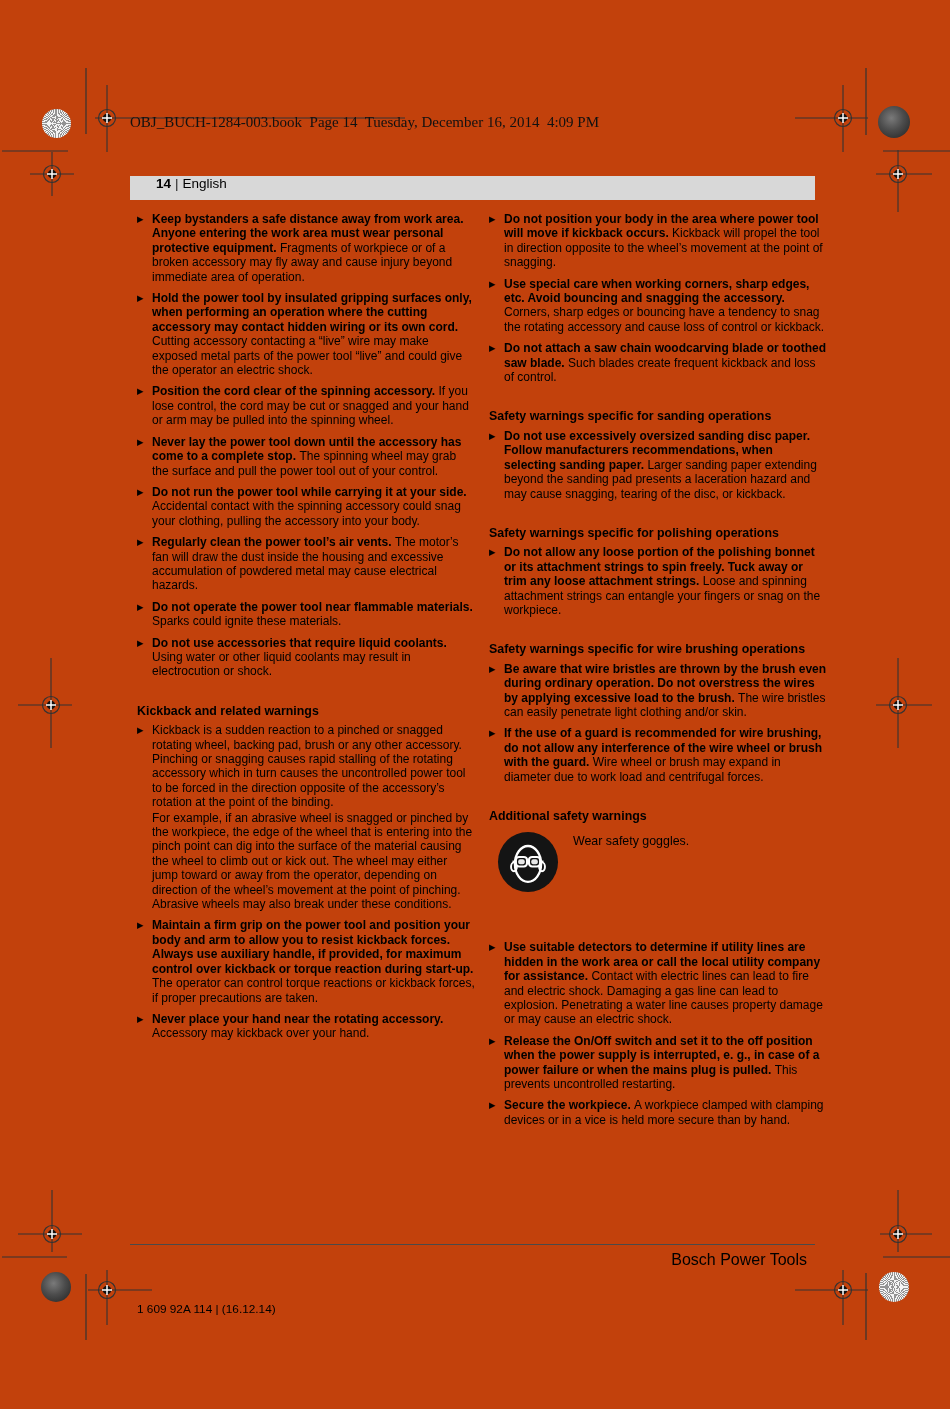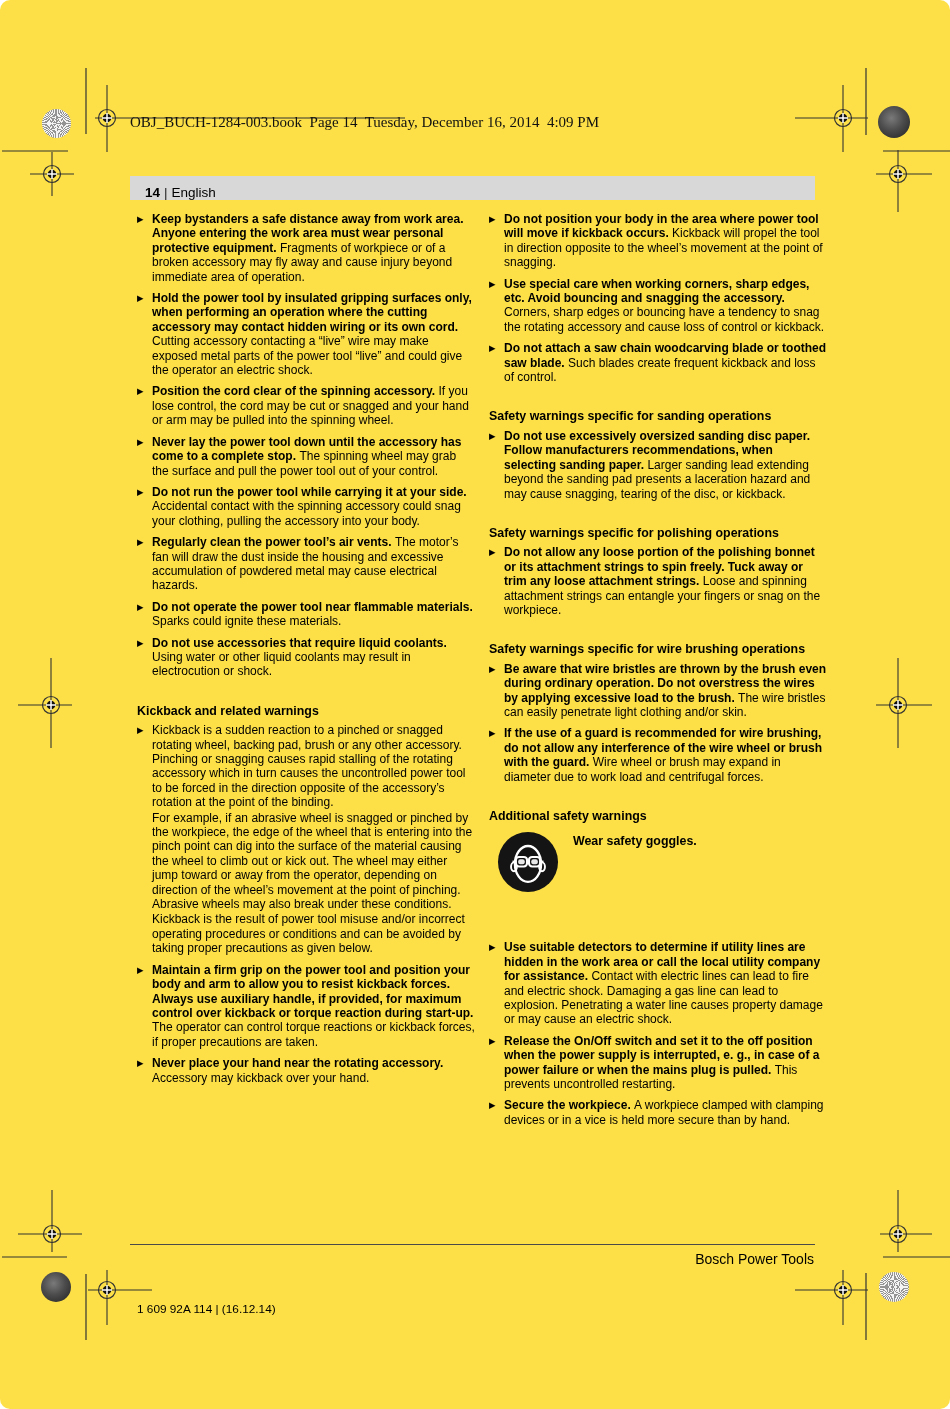--- a/index.html
+++ b/index.html
@@ -1,43 +1,43 @@
 <!DOCTYPE html>
 <html><head>
 <meta charset="utf-8">
 <style>
   html,body{margin:0;padding:0;background:#fff;}
-  .page{position:relative;width:950px;height:1409px;background:#fde047;overflow:hidden;
-        font-family:"Liberation Sans",sans-serif;color:#000;border-radius:10px;}
+  .page{position:relative;width:950px;height:1409px;background:#c2410c;overflow:hidden;
+        font-family:"Liberation Sans",sans-serif;color:#000;}
   
   .top-header{position:absolute;left:130px;top:114px;font-family:"Liberation Serif",serif;
               font-size:15px;color:#111;white-space:pre;}
   
   .header-bar{position:absolute;left:130px;top:176px;width:685px;height:24px;background:#d8d8d8;
-              display:flex;align-items:flex-end;padding-left:15px;box-sizing:border-box;
+              display:flex;align-items:flex-start;padding-left:26px;box-sizing:border-box;
               font-size:13.5px;}
   .pgnum{font-weight:bold;}
   .pgsep{margin:0 4px;color:#222;}
   
   .col{position:absolute;top:211px;width:340px;font-size:12px;line-height:14.4px;}
   .col-left{left:137px;}
   .col-right{left:489px;}
   .bullet{display:flex;margin:0 0 5px 0;}
   .marker{flex:none;width:14px;font-size:8.5px;line-height:14.4px;padding-top:1px;color:#000;}
   .btext{flex:1;}
   .btext p{margin:1px;}
   .blead{font-weight:bold;}
   .subheading{font-weight:bold;font-size:12.4px;margin:24px 0 4px 0;}
   .picto{position:relative;height:110px;margin:4px 0 2px 0;}
   .picto svg{position:absolute;left:8px;top:4px;}
-  .picto-label{position:absolute;left:84px;top:7px;font-weight:bold;font-size:12.4px;}
+  .picto-label{position:absolute;left:84px;top:7px;font-weight:normal;font-size:12.4px;}
   
   .footer-rule{position:absolute;left:130px;top:1244px;width:685px;height:1.4px;background:#4a4a4a;}
   .footer-left{position:absolute;left:137px;top:1302px;font-size:11.8px;}
-  .footer-right{position:absolute;right:136px;top:1251px;font-size:14px;text-align:center;}
+  .footer-right{position:absolute;right:143px;top:1251px;font-size:16px;text-align:center;}
   
   .marks-svg{position:absolute;left:0;top:0;pointer-events:none;}
   .starburst{position:absolute;border-radius:50%;
              background:repeating-conic-gradient(#949494 0deg 4deg,#f4f4f4 4deg 8deg);}
   .inkspot{position:absolute;border-radius:50%;
            background:radial-gradient(circle at 42% 38%, #7a7a7a 0%, #4c4c4c 45%, #323232 78%, #3e3e3e 100%);}
 </style>
 </head>
 <body>
 
@@ -201,21 +201,20 @@
         <div class="btext">
           <p class="bpara"><b class="blead">Do not use accessories that require liquid coolants. </b><span class="brest">Using water or other liquid coolants may result in electrocution or shock.</span></p>
         </div>
       </div>
       <div class="subheading">Kickback and related warnings</div>
       <div class="bullet">
         <span class="marker">▶</span>
         <div class="btext">
           <p class="bpara"><span class="brest">Kickback is a sudden reaction to a pinched or snagged rotating wheel, backing pad, brush or any other accessory. Pinching or snagging causes rapid stalling of the rotating accessory which in turn causes the uncontrolled power tool to be forced in the direction opposite of the accessory’s rotation at the point of the binding.</span></p>
           <p class="bpara cont">For example, if an abrasive wheel is snagged or pinched by the workpiece, the edge of the wheel that is entering into the pinch point can dig into the surface of the material causing the wheel to climb out or kick out. The wheel may either jump toward or away from the operator, depending on direction of the wheel’s movement at the point of pinching. Abrasive wheels may also break under these conditions.</p>
-          <p class="bpara cont">Kickback is the result of power tool misuse and/or incorrect operating procedures or conditions and can be avoided by taking proper precautions as given below.</p>
         </div>
       </div>
       <div class="bullet">
         <span class="marker">▶</span>
         <div class="btext">
           <p class="bpara"><b class="blead">Maintain a firm grip on the power tool and position your body and arm to allow you to resist kickback forces. Always use auxiliary handle, if provided, for maximum control over kickback or torque reaction during start-up. </b><span class="brest">The operator can control torque reactions or kickback forces, if proper precautions are taken.</span></p>
         </div>
       </div>
       <div class="bullet">
         <span class="marker">▶</span>
@@ -240,21 +239,21 @@
       <div class="bullet">
         <span class="marker">▶</span>
         <div class="btext">
           <p class="bpara"><b class="blead">Do not attach a saw chain woodcarving blade or toothed saw blade. </b><span class="brest">Such blades create frequent kickback and loss of control.</span></p>
         </div>
       </div>
       <div class="subheading">Safety warnings specific for sanding operations</div>
       <div class="bullet">
         <span class="marker">▶</span>
         <div class="btext">
-          <p class="bpara"><b class="blead">Do not use excessively oversized sanding disc paper. Follow manufacturers recommendations, when selecting sanding paper. </b><span class="brest">Larger sanding lead extending beyond the sanding pad presents a laceration hazard and may cause snagging, tearing of the disc, or kickback.</span></p>
+          <p class="bpara"><b class="blead">Do not use excessively oversized sanding disc paper. Follow manufacturers recommendations, when selecting sanding paper. </b><span class="brest">Larger sanding paper extending beyond the sanding pad presents a laceration hazard and may cause snagging, tearing of the disc, or kickback.</span></p>
         </div>
       </div>
       <div class="subheading">Safety warnings specific for polishing operations</div>
       <div class="bullet">
         <span class="marker">▶</span>
         <div class="btext">
           <p class="bpara"><b class="blead">Do not allow any loose portion of the polishing bonnet or its attachment strings to spin freely. Tuck away or trim any loose attachment strings. </b><span class="brest">Loose and spinning attachment strings can entangle your fingers or snag on the workpiece.</span></p>
         </div>
       </div>
       <div class="subheading">Safety warnings specific for wire brushing operations</div>

